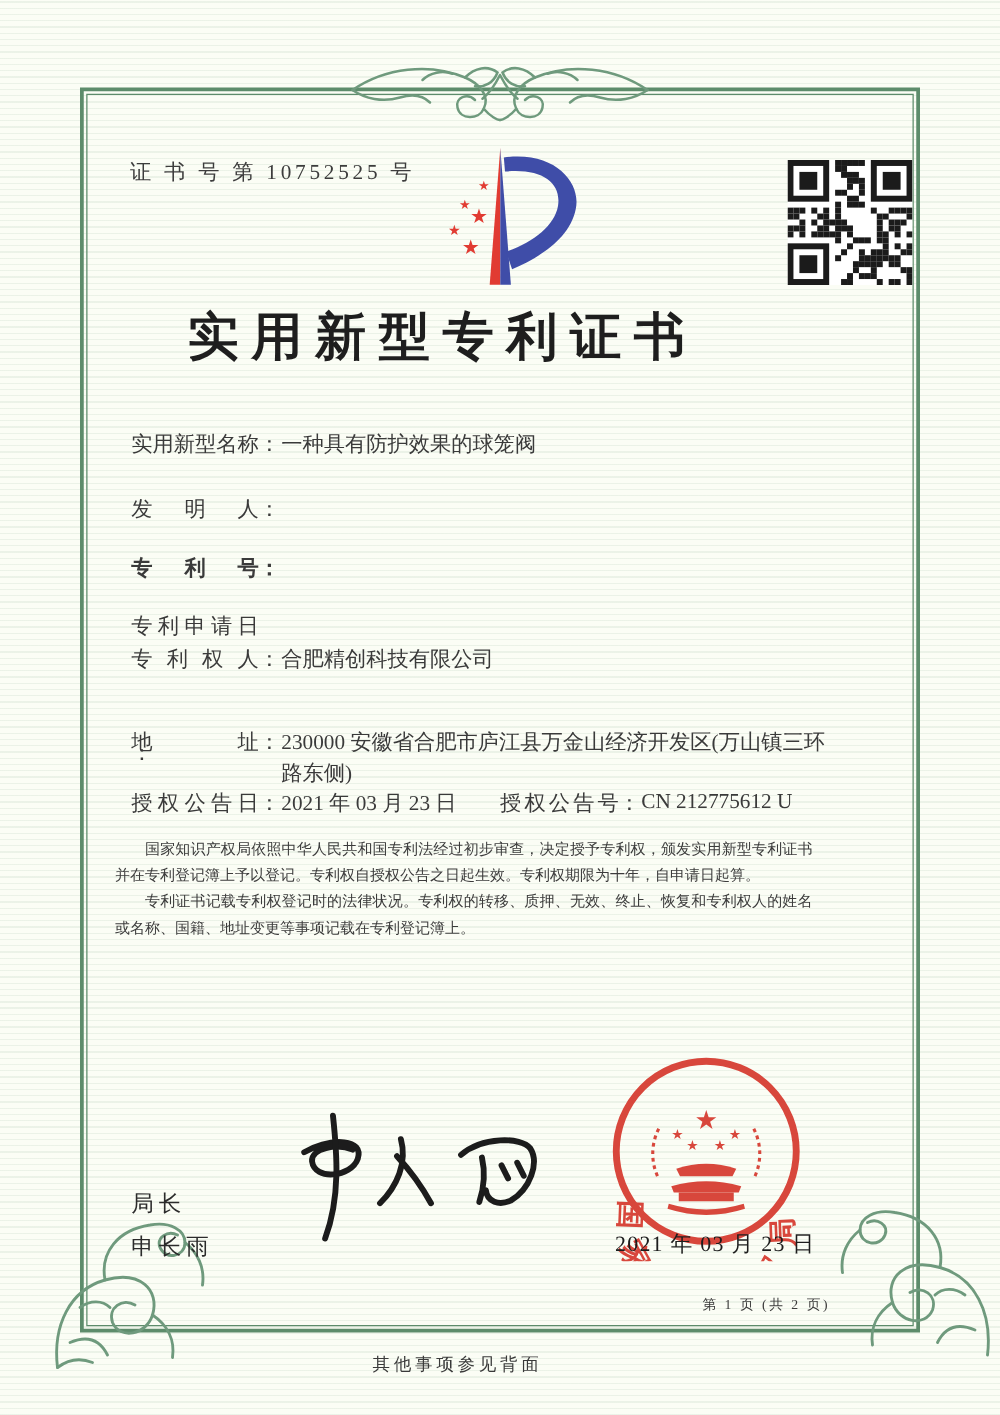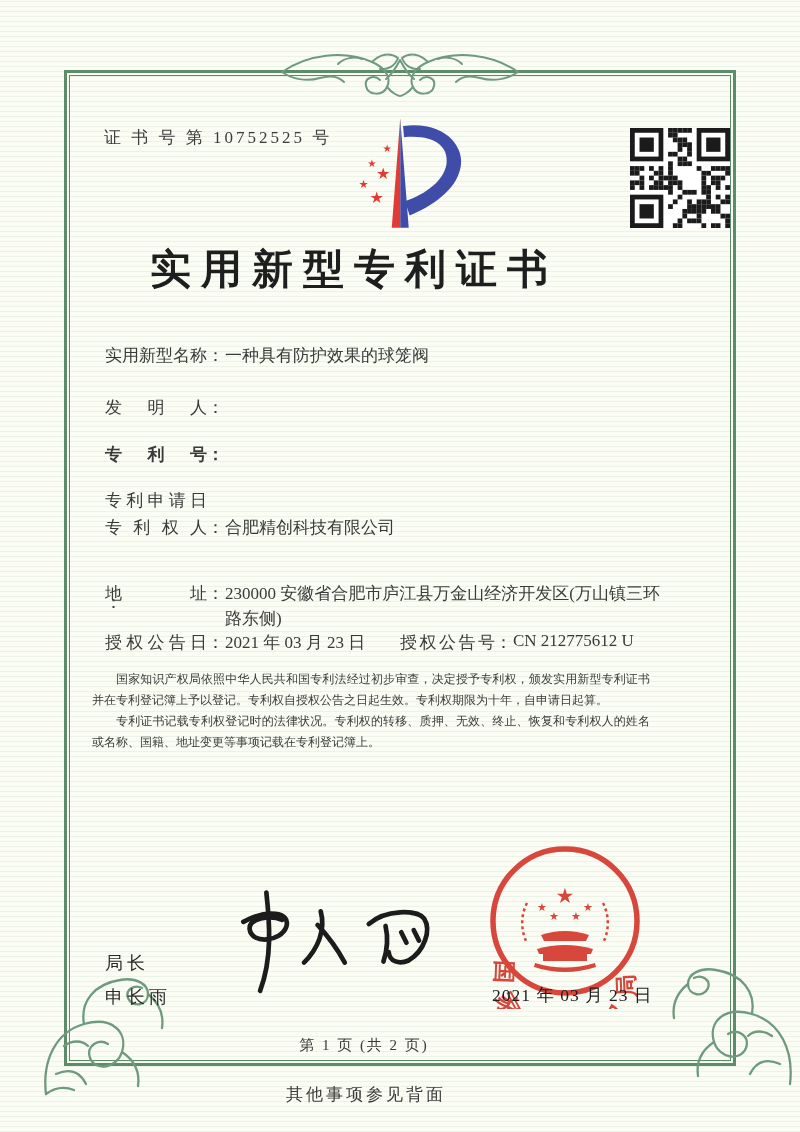--- a/index.html
+++ b/index.html
@@ -56,22 +56,22 @@
   }
   .paragraphs p { text-indent:2em; }
 
   .director { left:105px; top:920px; font-size:18px; color:#2b2b2b; line-height:1.9; letter-spacing:4px;margin-top:26px; }
 
   .signature { left:212px; top:880px; width:230px; height:115px; }
 
   .seal { left:482px; top:843px; width:166px; height:166px; opacity:0.93; }
   .seal-date { left:492px; top:983px; font-size:17.5px; color:#1d1d1d; letter-spacing:1px; }
 
-  .page-info { left:64px; top:1036px; width:600px; text-align:center; font-size:15px; color:#3a3a3a; letter-spacing:2px; }
-  .back-note { left:0; top:1083px; width:732px; text-align:center; font-size:17px; color:#3a3a3a; letter-spacing:3px; }
+  .page-info { left:64px; top:1036px; width:600px; text-align:right; font-size:11px; color:#3a3a3a; letter-spacing:2px; }
+  .back-note { left:0; top:1083px; width:732px; text-align:center; font-size:14px; color:#3a3a3a; letter-spacing:3px; }
 
   .flourish-top { left:278px; top:40px; width:244px; height:64px; }
   .flourish-bl  { left:34px;  top:962px; width:142px; height:136px; }
   .flourish-br  { left:660px; top:950px; width:142px; height:140px; transform:scaleX(-1); }
 </style>
 </head>
 <body>
 
 <div class="border-outer">
   <div class="border-inner"></div>

